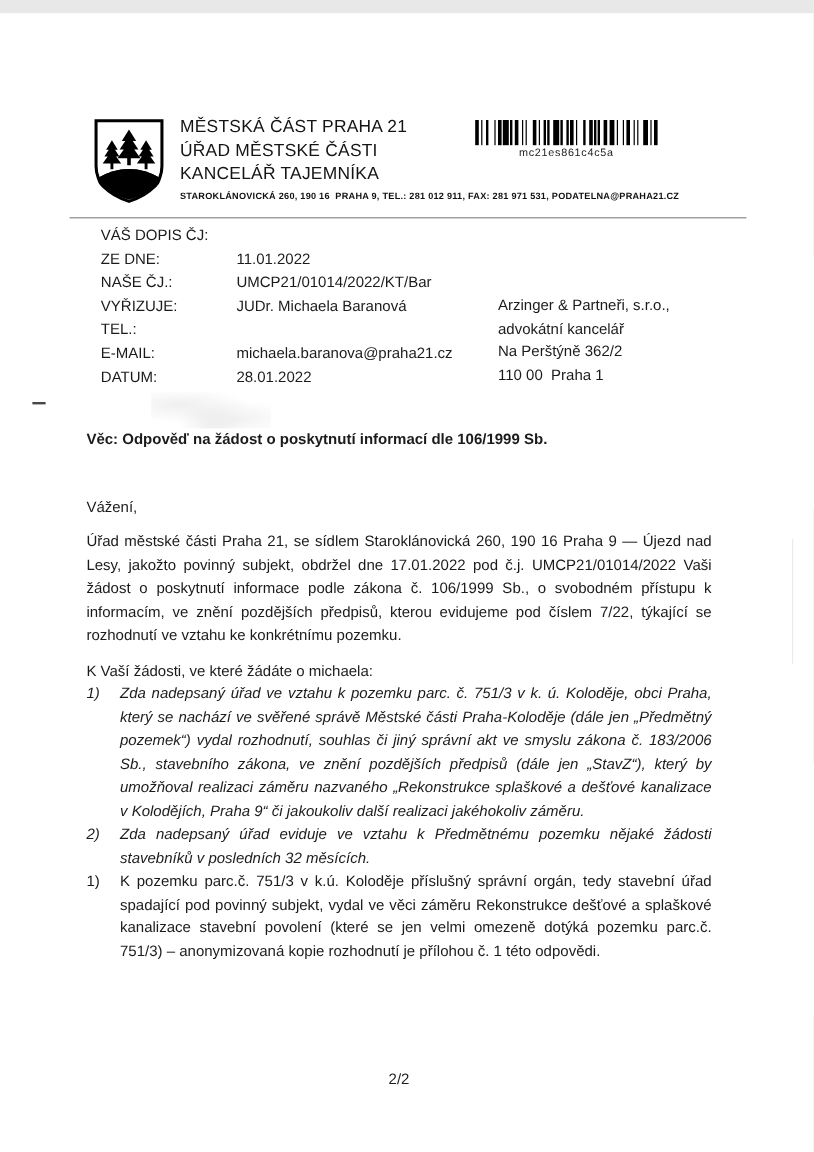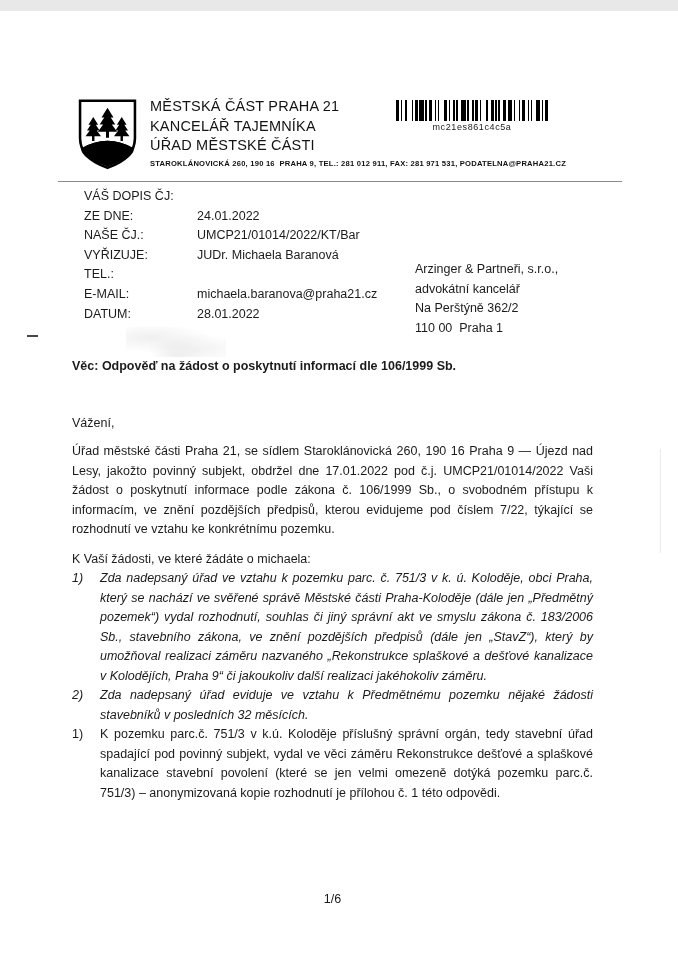--- a/index.html
+++ b/index.html
@@ -29,21 +29,21 @@
   .barcode-bars i { display: block; height: 100%; }
   .barcode-bars i.br { background: #000; }
   .barcode-bars i.sp { background: transparent; }
   .barcode-caption { text-align: center; font-size: 9px; letter-spacing: .6px; color: #222; margin-top: 1px; }
   .rule { position: absolute; left: 58px; top: 170px; width: 564px; border-top: 1px solid #8a8a8a; }
 
   
   .meta { position: absolute; left: 84px; top: 176px; font-size: 12.5px; line-height: 19.6px; }
   .meta-row { display: flex; }
   .m-label { width: 113px; flex: none; }
-  .recipient { position: absolute; left: 415px; top: 249px; font-size: 12.5px; line-height: 19.6px; }
+  .recipient { position: absolute; left: 415px; top: 234px; font-size: 12.5px; line-height: 19.6px; }
 
   .fold-mark { position: absolute; left: 27px; top: 324px; width: 11px; height: 2px; background: #474747; }
   .smudge {
     position: absolute; left: 126px; top: 316px; width: 100px; height: 30px; opacity: .45;
     background:
       radial-gradient(ellipse at 25% 35%, rgba(0,0,0,.14), transparent 55%),
       radial-gradient(ellipse at 72% 72%, rgba(0,0,0,.12), transparent 50%),
       radial-gradient(ellipse at 50% 95%, rgba(0,0,0,.10), transparent 40%);
   }
   .scan-line { position: absolute; left: 660px; top: 438px; width: 1px; height: 104px; background: rgba(0,0,0,.08); }
@@ -85,22 +85,22 @@
         </g>
         <g transform="translate(88,38) scale(0.95)">
           <path d="M0 0 L-10 16 L10 16 Z M0 8 L-13 28 L13 28 Z M0 18 L-16 40 L16 40 Z M-2.5 40 h5 v10 h-5 Z"></path>
         </g>
       </g>
     </svg>
   </div>
 
   <div class="org-block">
     <div class="org-line">MĚSTSKÁ ČÁST PRAHA 21</div>
+    <div class="org-line">ÚŘAD MĚSTSKÉ ČÁSTI</div>
     <div class="org-line">KANCELÁŘ TAJEMNÍKA</div>
-    <div class="org-line">ÚŘAD MĚSTSKÉ ČÁSTI</div>
   </div>
   <div class="address-line">STAROKLÁNOVICKÁ 260, 190 16&nbsp; PRAHA 9, TEL.: 281 012 911, FAX: 281 971 531, PODATELNA@PRAHA21.CZ</div>
 
   <div class="barcode">
     <div class="barcode-bars">
         <i class="br" style="flex-grow: 2;"></i>
         <i class="sp" style="flex-grow: 1;"></i>
         <i class="br" style="flex-grow: 1;"></i>
         <i class="sp" style="flex-grow: 2;"></i>
         <i class="br" style="flex-grow: 1;"></i>
@@ -170,21 +170,21 @@
 
   <div class="rule"></div>
 
   <div class="meta">
     <div class="meta-row">
       <span class="m-label">VÁŠ DOPIS ČJ:</span>
       <span class="m-value"></span>
     </div>
     <div class="meta-row">
       <span class="m-label">ZE DNE:</span>
-      <span class="m-value">24.01.2022</span>
+      <span class="m-value">11.01.2022</span>
     </div>
     <div class="meta-row">
       <span class="m-label">NAŠE ČJ.:</span>
       <span class="m-value">UMCP21/01014/2022/KT/Bar</span>
     </div>
     <div class="meta-row">
       <span class="m-label">VYŘIZUJE:</span>
       <span class="m-value">JUDr. Michaela Baranová</span>
     </div>
     <div class="meta-row">
@@ -234,15 +234,15 @@
 
 
     <div class="answer-list">
       <div class="list-item">
         <span class="marker">1)</span>
         <span class="item-text">K pozemku parc.č. 751/3 v k.ú. Koloděje příslušný správní orgán, tedy stavební úřad spadající pod povinný subjekt, vydal ve věci záměru Rekonstrukce dešťové a splaškové kanalizace stavební povolení (které se jen velmi omezeně dotýká pozemku parc.č. 751/3) – anonymizovaná kopie rozhodnutí je přílohou č. 1 této odpovědi.</span>
       </div>
     </div>
   </div>
 
-  <div class="footer">1/6</div>
+  <div class="footer">2/2</div>
 
 </div>
 
 </body></html>

